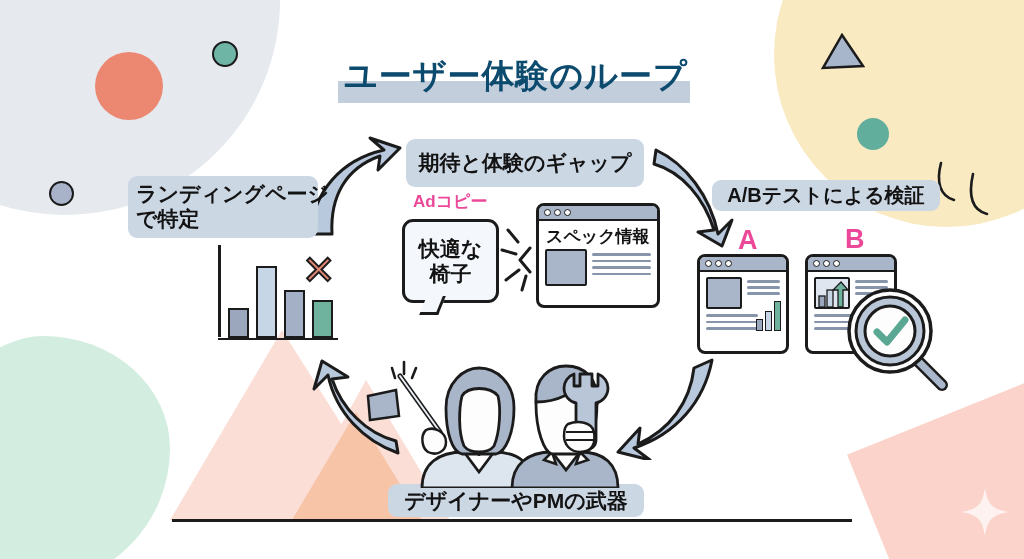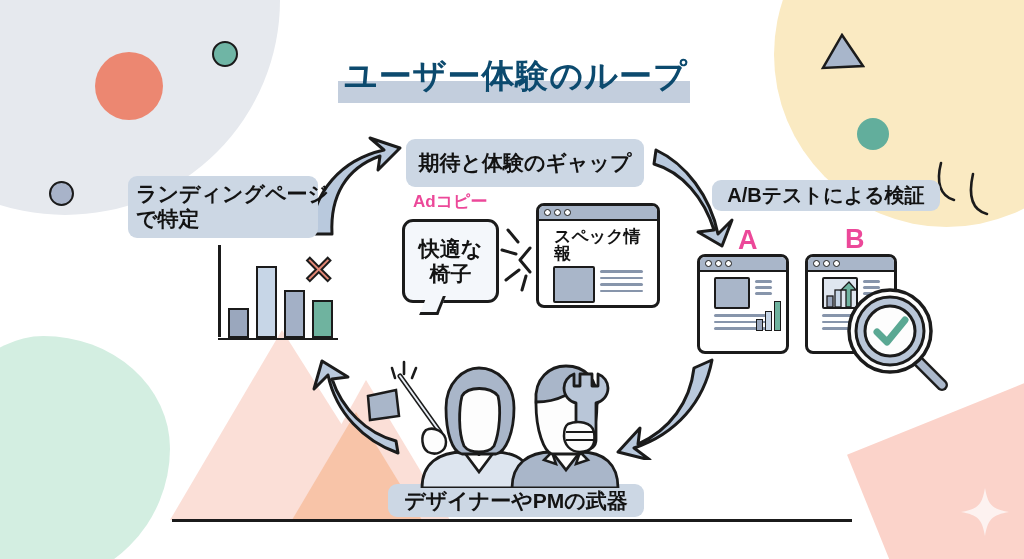--- a/index.html
+++ b/index.html
@@ -82,21 +82,21 @@
     content:"";position:absolute;left:18px;bottom:-15px;
     width:16px;height:16px;background:#f4f7fb;
     border-right:3px solid #1b1b1b;border-bottom:3px solid #1b1b1b;
     transform:skewX(-22deg);
   }
 
   
   .win{position:absolute;background:#fff;border:3px solid #1b1b1b;border-radius:8px;box-sizing:border-box;overflow:hidden;}
   .win-bar{height:15px;background:#a9b6c9;border-bottom:2px solid #1b1b1b;display:flex;align-items:center;gap:3px;padding-left:5px;box-sizing:border-box;}
   .win-dot{width:7px;height:7px;border-radius:50%;background:#fdfdfd;border:1.5px solid #1b1b1b;box-sizing:border-box;}
-  .win-body{position:relative;padding:5px 14px;}
+  .win-body{position:relative;padding:5px 6px;}
 
   .win-lp{left:536px;top:203px;width:124px;height:105px;}
   .lp-head{font-size:17px;font-weight:bold;color:#131313;line-height:1;margin:2px 0 4px 1px;}
   .lp-row{display:flex;gap:5px;}
   .img-box{width:42px;height:37px;background:#a9b6c9;border:2px solid #1b1b1b;box-sizing:border-box;border-radius:2px;}
   .lines{flex:1;display:flex;flex-direction:column;gap:4px;padding-top:4px;}
   .ln{height:2.5px;background:#8795ab;border-radius:2px;}
 
   .win-ab{width:92px;height:100px;}
   .win-a{left:697px;top:254px;}

